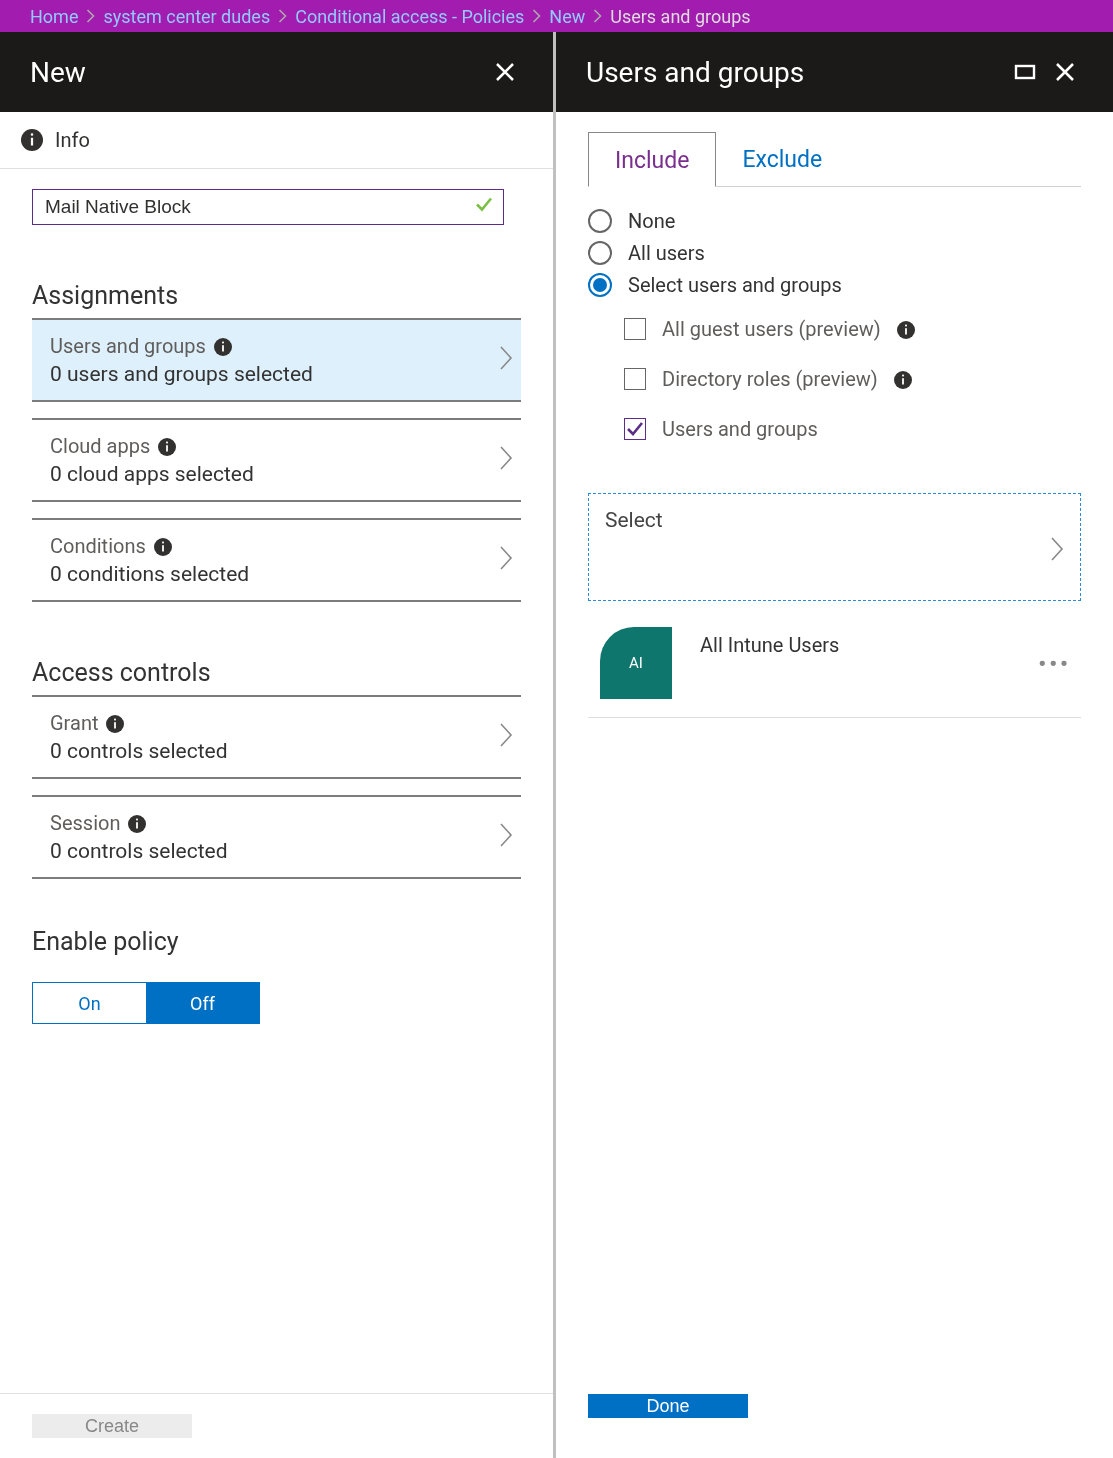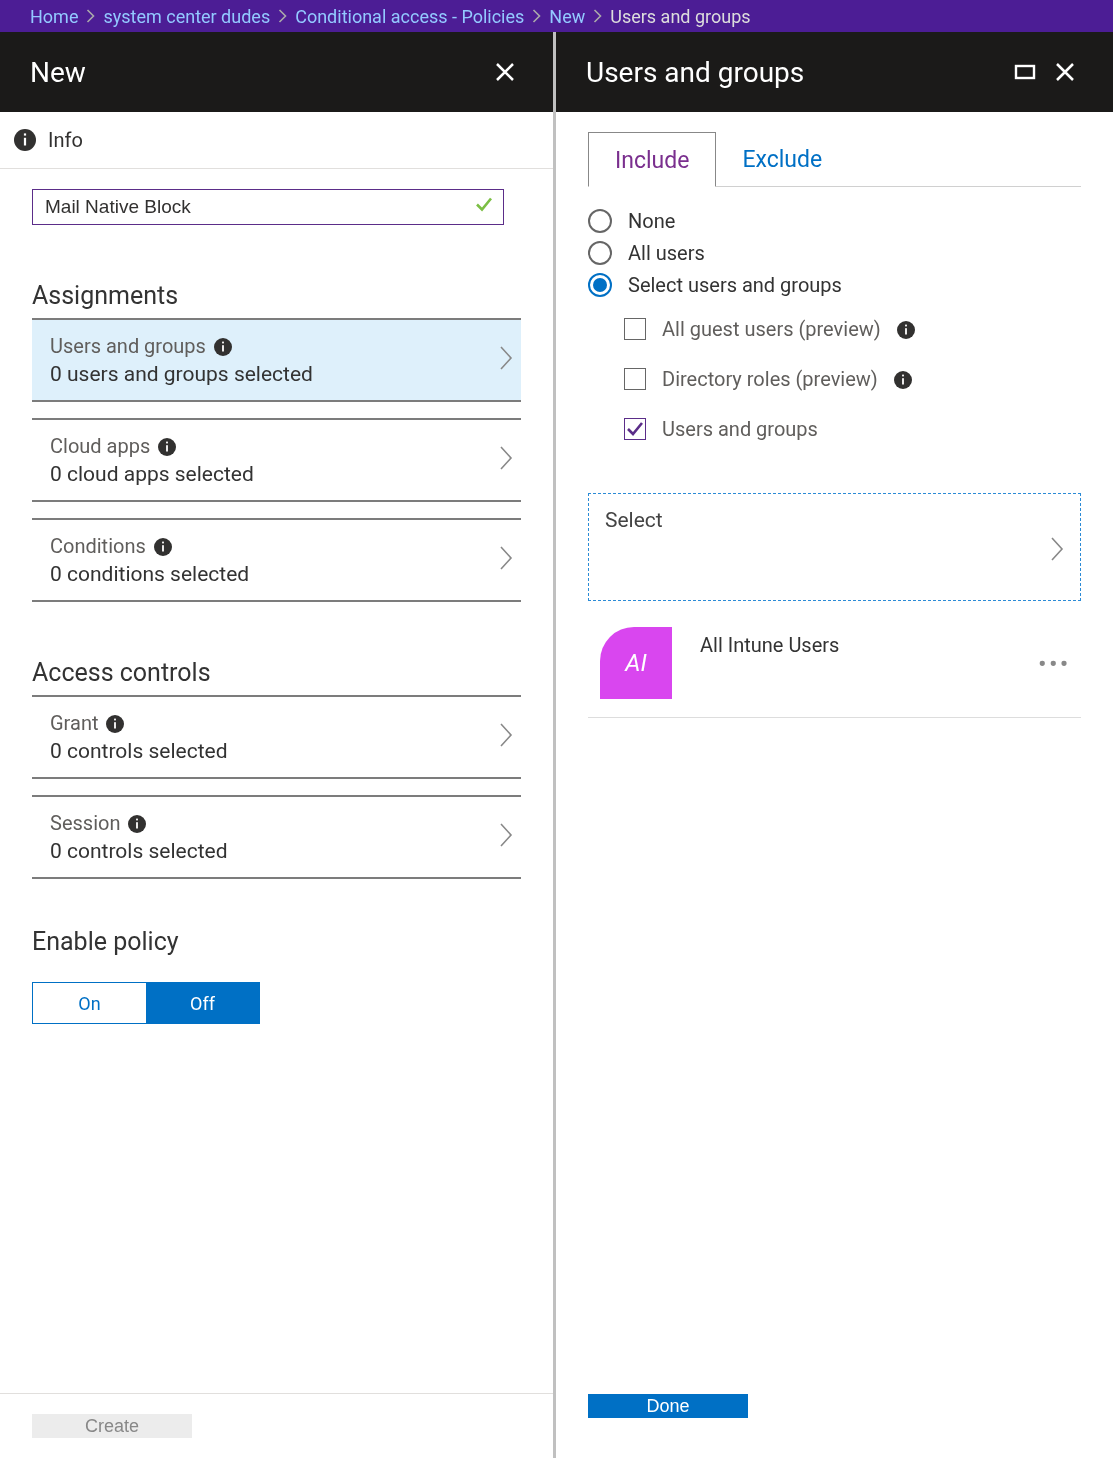--- a/index.html
+++ b/index.html
@@ -12,21 +12,21 @@
     height: 1458px;
     overflow: hidden;
   }
 
   
   .breadcrumb {
     display: flex;
     align-items: center;
     gap: 8px;
     padding: 4px 30px 4px;
-    background: #4c1d95;
+    background: #a21caf;
     color: #ddd;
     font-size: 18px;
     height: 32px;
   }
   .breadcrumb .crumb-link { color: #93c9ff; cursor: pointer; }
   .breadcrumb .crumb-current { color: #ddd; }
   .breadcrumb .crumb-sep { color: #aaa; display: inline-flex; align-items: center; }
   .breadcrumb .crumb-sep svg { width: 9px; height: 14px; }
 
   
@@ -66,21 +66,21 @@
     width: 36px; height: 36px;
   }
   .blade-header .hdr-icon + .hdr-icon { margin-left: 4px; }
   .blade-header svg { width: 26px; height: 26px; }
 
   
   .info-bar {
     display: flex;
     align-items: center;
     gap: 12px;
-    padding: 16px 14px;
+    padding: 16px 21px;
     border-bottom: 1px solid #e1dfdd;
     color: #323130;
     font-size: 20px;
   }
   .info-icon {
     width: 22px; height: 22px; display:inline-flex; align-items:center; justify-content:center;
   }
 
   .blade-body {
     padding: 20px 32px;
@@ -240,25 +240,24 @@
   .select-box .select-chev svg { width: 14px; height: 26px;}
 
   .group-row {
     display: flex;
     align-items: center;
     gap: 28px;
     border-bottom: 1px solid #ddd;
     padding: 12px 4px 18px 12px;
   }
   .group-avatar {
-    width: 72px; height: 72px; background: #d946ef; color: #fff;
+    width: 72px; height: 72px; background: #0f766e; color: #fff;
     display: inline-flex; align-items: center; justify-content: center;
-    font-size: 24px; border-radius: 34px 0 0 0;
+    font-size: 15px; border-radius: 34px 0 0 0;
     position: relative;
-    font-style: italic;
   }
   .group-name { flex: 1; font-size: 20px; color: #333; align-self: flex-start; padding-top: 6px;}
   .group-more { color: #888; letter-spacing: 3px; font-weight: bold; font-size: 22px; cursor: pointer; padding-right: 6px; }
 
   .right-footer { padding: 14px 32px 40px; }
 </style>
 </head>
 <body>
 
 <div class="breadcrumb">

